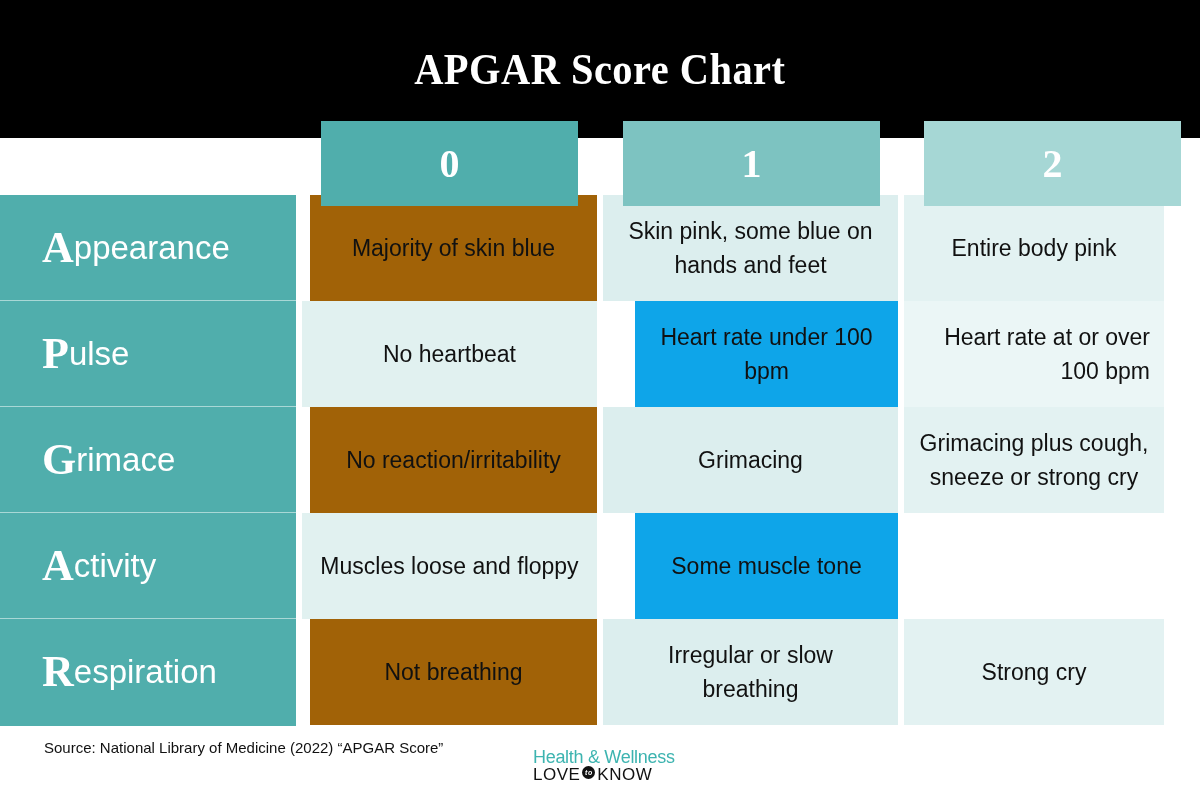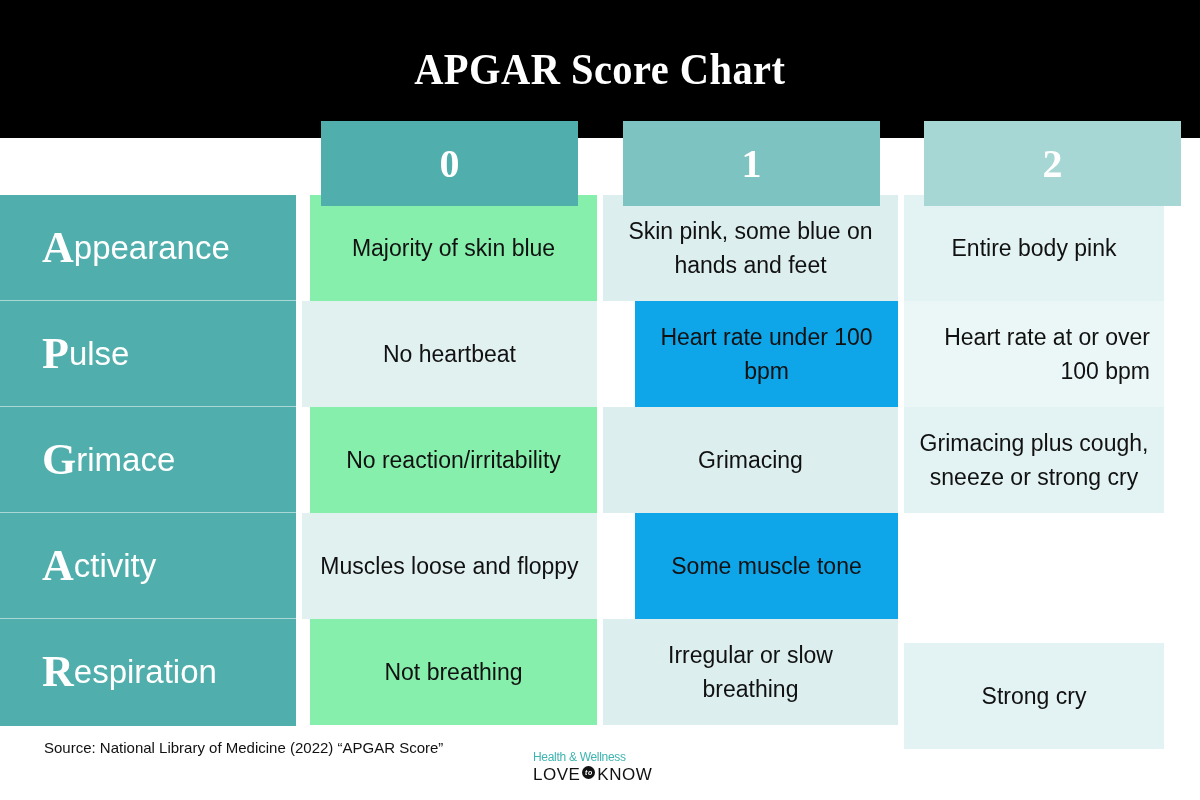--- a/index.html
+++ b/index.html
@@ -49,35 +49,35 @@
   .data-col.c0 { left: 302px; }
   .data-col.c1 { left: 603px; padding-left: 20px; }
   .data-col.c2 { left: 904px; width: 260px; }
 
   .data-cell {
     position: absolute; left: 0; right: 0; height: 106px;
     display: flex; align-items: center; justify-content: center; text-align: center;
     font-family: "Liberation Sans", "DejaVu Sans", sans-serif;
     font-size: 23px; line-height: 34px; color: #111111; padding: 0 14px;
   }
-  .c0 .data-cell.odd { background: #86efac; margin-left: 8px; }
+  .c0 .data-cell.odd { background: #a16207; margin-left: 8px; }
   .c0 .data-cell.even { background: #E1F1F0; }
   .c1 .data-cell.odd { background: #DCEEEE; }
   .c1 .data-cell.even { background: #0ea5e9; margin-left: 32px; }
   .c2 .data-cell.odd { background: #E3F2F2; }
   .c2 .data-cell.even { background: #EBF6F6; text-align: right; }
 
   .source {
     position: absolute; left: 44px; top: 739px;
     font-size: 15px; color: #111111;
     font-family: "Liberation Sans", "DejaVu Sans", sans-serif;
   }
   .brand { position: absolute; left: 533px; top: 748px; text-align: left; }
   .brand .hw {
-    color: #3DB4B0; font-size: 12px; line-height: 18px;
+    color: #3DB4B0; font-size: 18px; line-height: 18px;
     font-family: "Liberation Sans", "DejaVu Sans", sans-serif;
     letter-spacing: -0.3px;
   }
   .brand .ltk {
     display: flex; align-items: flex-start; gap: 2px;
     color: #111111; font-size: 17px; line-height: 18px; letter-spacing: 0.5px;
     font-family: "Liberation Sans", "DejaVu Sans", sans-serif;
   }
   .brand .to-badge {
     display: inline-flex; align-items: center; justify-content: center;
@@ -132,21 +132,21 @@
   <div class="data-cell even" style="top:106px">Heart rate under 100 bpm</div>
   <div class="data-cell odd" style="top:212px">Grimacing</div>
   <div class="data-cell even" style="top:318px">Some muscle tone</div>
   <div class="data-cell odd" style="top:424px">Irregular or slow breathing</div>
 </div>
 
 <div class="data-col c2">
   <div class="data-cell odd" style="top:0px">Entire body pink</div>
   <div class="data-cell even" style="top:106px">Heart rate at or over 100 bpm</div>
   <div class="data-cell odd" style="top:212px">Grimacing plus cough, sneeze or strong cry</div>
-  <div class="data-cell odd" style="top:448px">Strong cry</div>
+  <div class="data-cell odd" style="top:424px">Strong cry</div>
 </div>
 
 <div class="source">Source: National Library of Medicine (2022) “APGAR Score”</div>
 
 <div class="brand">
   <div class="hw">Health &amp; Wellness</div>
   <div class="ltk">
     <span>LOVE</span>
     <span class="to-badge">to</span>
     <span>KNOW</span>

